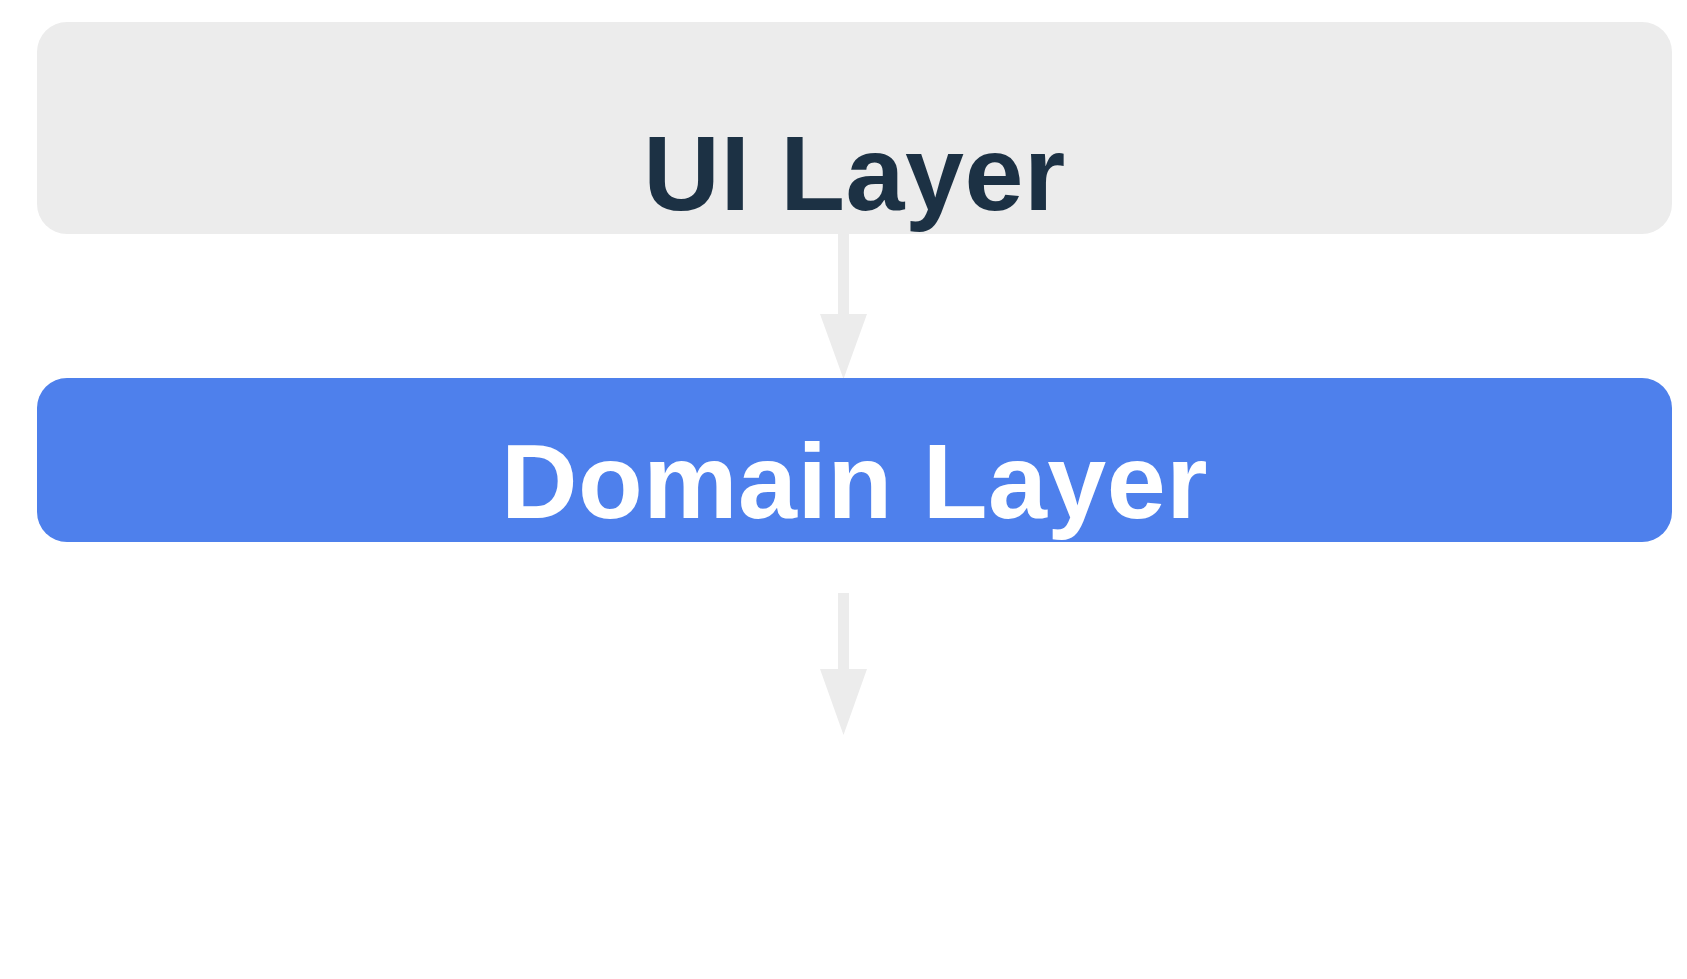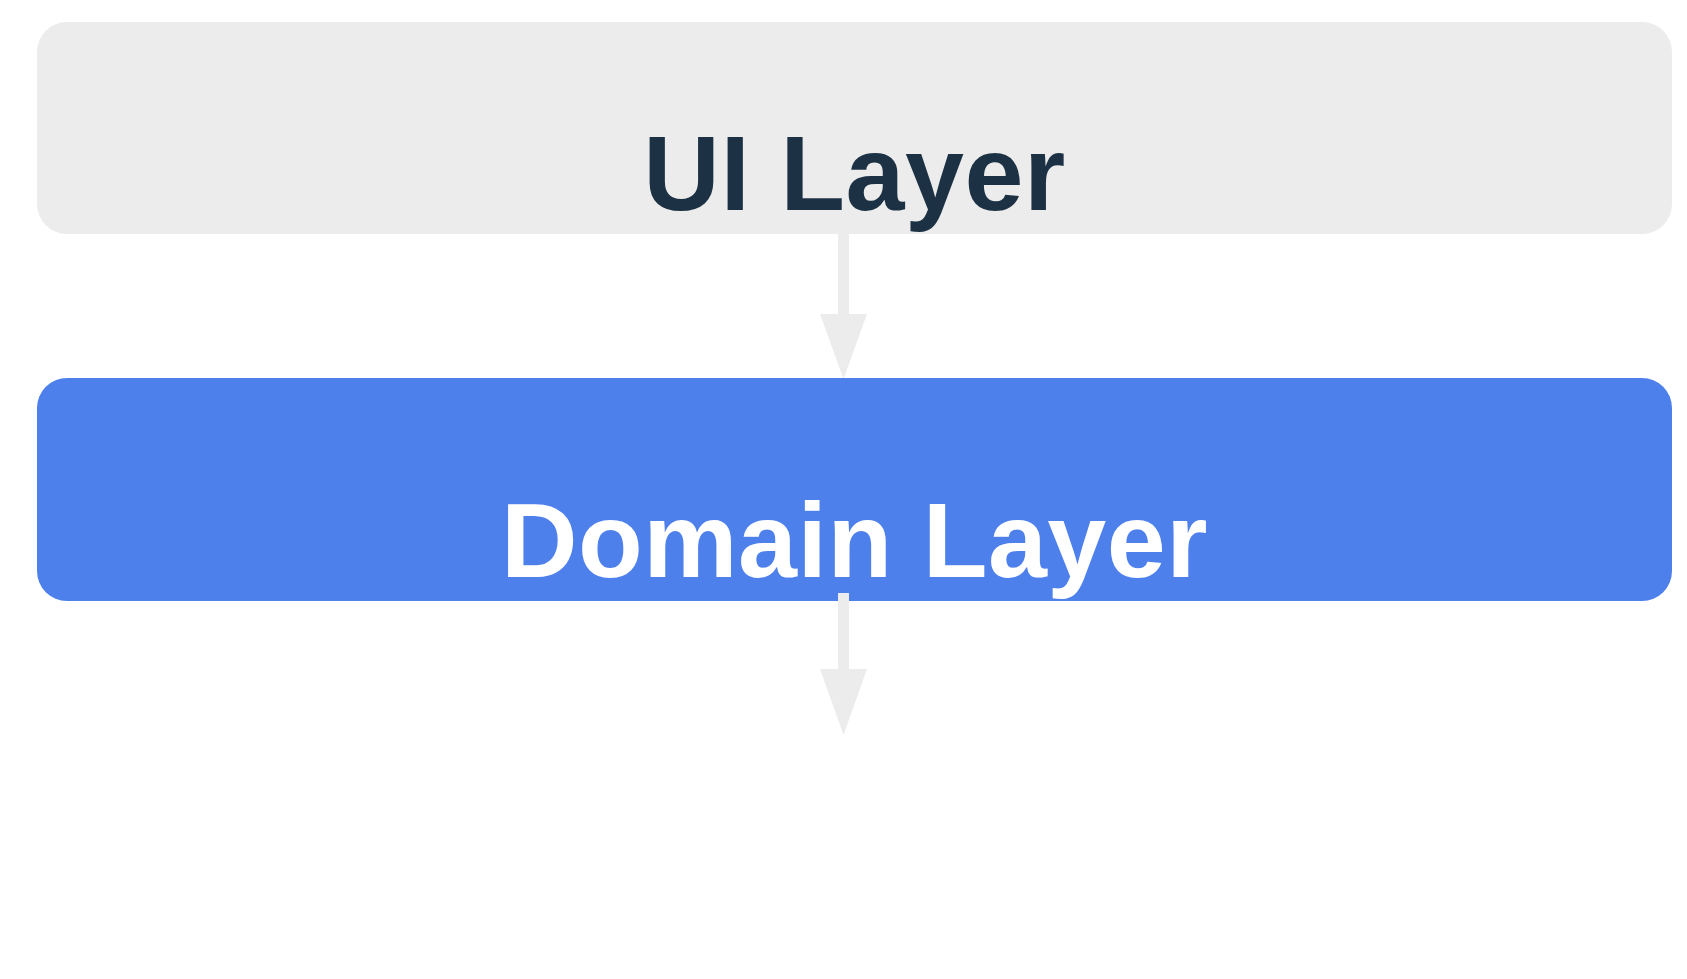--- a/index.html
+++ b/index.html
@@ -38,21 +38,21 @@
     font-weight: 700;
     letter-spacing: 0.5px;
     white-space: nowrap;
     margin-left: 10px;
   }
   .layer-node.emphasis {
     background: var(--node-emphasis-bg);
     color: var(--node-emphasis-text);
   }
   #node-ui-layer     { top: 22px;  height: 212px; }
-  #node-domain-layer { top: 378px; height: 223px; }
+  #node-domain-layer { top: 378px; height: 164px; }
   #node-data-layer   { top: 735px; height: 214px; }
 
   .down-arrow { position: absolute; left: 0; top: 0; }
   .down-arrow .stem {
     position: absolute;
     left: 838px;
     width: 11px;
     background: var(--arrow);
   }
   .down-arrow .head {

